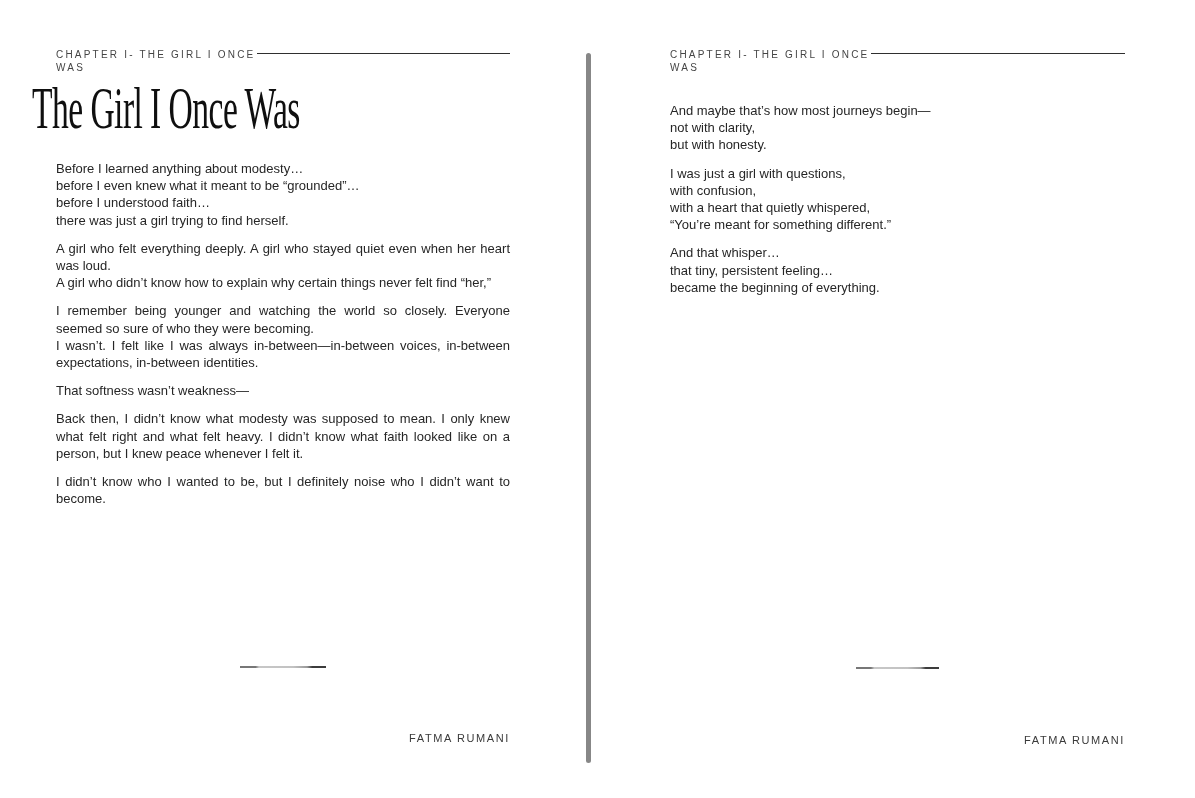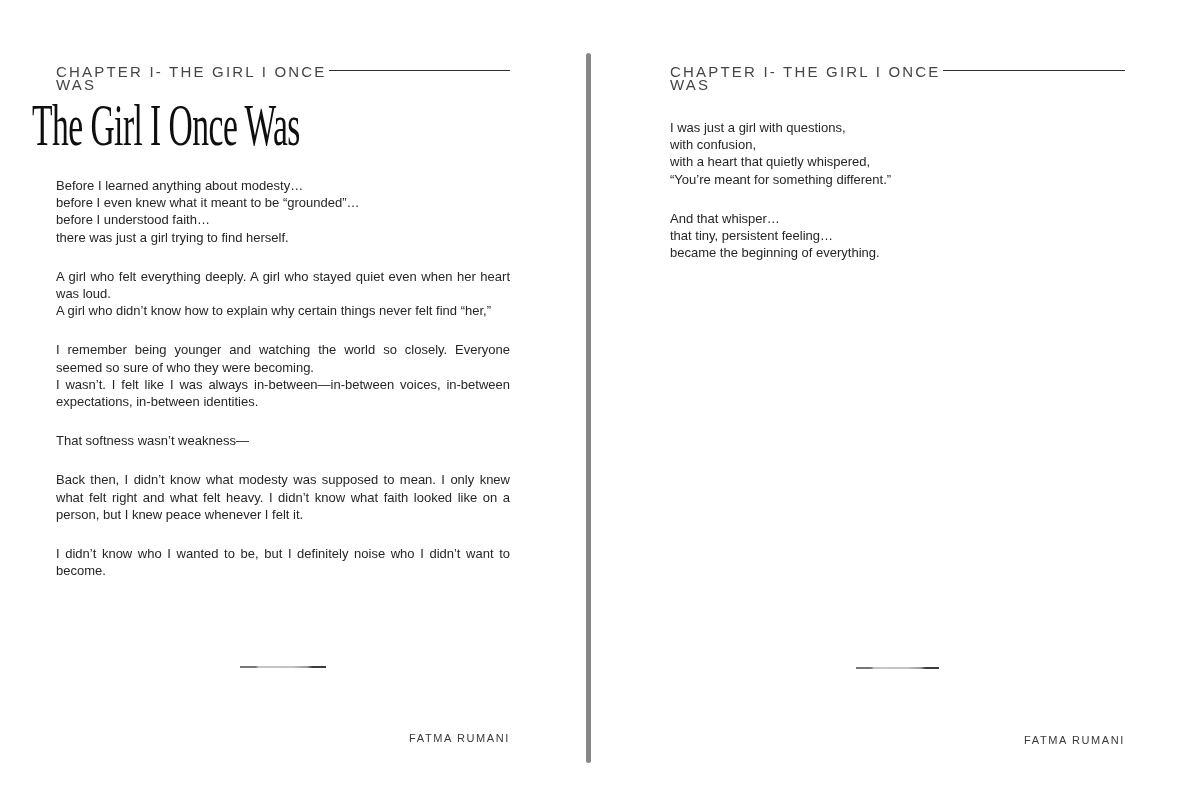--- a/index.html
+++ b/index.html
@@ -24,42 +24,42 @@
     position:relative;height:798px;background:var(--page-bg);
   }
   .page-left{width:586px;padding:48px 76px 0 56px;}
   .page-right{width:604px;padding:48px 70px 0 79px;}
   .spine{
     width:5px;height:710px;margin-top:53px;flex:0 0 auto;
     background:var(--spine);border-radius:3px;
   }
   .chapter-header{
     display:flex;align-items:flex-start;
-    font-size:15px;line-height:13px;letter-spacing:2.2px;
-    color:var(--header-ink);text-transform:uppercase;font-weight:500;margin-top:17px;
+    font-size:10px;line-height:13px;letter-spacing:2.2px;
+    color:var(--header-ink);text-transform:uppercase;font-weight:500;
   }
   .chapter-text{white-space:normal;}
   .chapter-rule{
     flex:1;height:1px;background:var(--rule);margin-top:5px;margin-left:2px;
   }
   .title-wrap{
     margin-top:8px;height:52px;display:flex;align-items:center;overflow:visible;justify-content:flex-end;
   }
   .title{
     font-family:"Liberation Serif","DejaVu Serif",serif;
     font-weight:400;font-size:60px;line-height:1;letter-spacing:-1px;
     color:var(--title-ink);white-space:nowrap;
     transform:scaleX(0.56);transform-origin:0 50%;
   }
   .body{
     font-size:13px;line-height:17.2px;color:var(--ink);
   }
   .page-left .body{margin-top:26px;}
   .page-right .body{margin-top:28px;}
-  .para + .para{margin-top:22px;}
+  .para + .para{margin-top:11px;}
   .pline{min-height:17px;}
   .page-left .pline{text-align:justify;}
   .mini-rule{
     position:absolute;height:2px;border:0;
     background:linear-gradient(to right,
       #777777 0%,#777777 18%,
       #c7c7c7 22%,#c2c2c2 62%,
       #9a9a9a 78%,#3c3c3c 84%,#3c3c3c 100%);
   }
   .page-left .mini-rule{left:240px;top:666px;width:86px;}
@@ -119,20 +119,25 @@
   <div class="spine"></div>
 
   <section class="page page-right">
     <div class="chapter-header">
       <div class="chapter-text"><span>CHAPTER I- THE GIRL I ONCE</span><br><span>WAS</span></div>
       <div class="chapter-rule"></div>
     </div>
 
     <div class="body">
         <div class="para">
+          <div class="pline">And maybe that’s how most journeys begin—</div>
+          <div class="pline">not with clarity,</div>
+          <div class="pline">but with honesty.</div>
+        </div>
+        <div class="para">
           <div class="pline">I was just a girl with questions,</div>
           <div class="pline">with confusion,</div>
           <div class="pline">with a heart that quietly whispered,</div>
           <div class="pline">“You’re meant for something different.”</div>
         </div>
         <div class="para">
           <div class="pline">And that whisper…</div>
           <div class="pline">that tiny, persistent feeling…</div>
           <div class="pline">became the beginning of everything.</div>
         </div>

